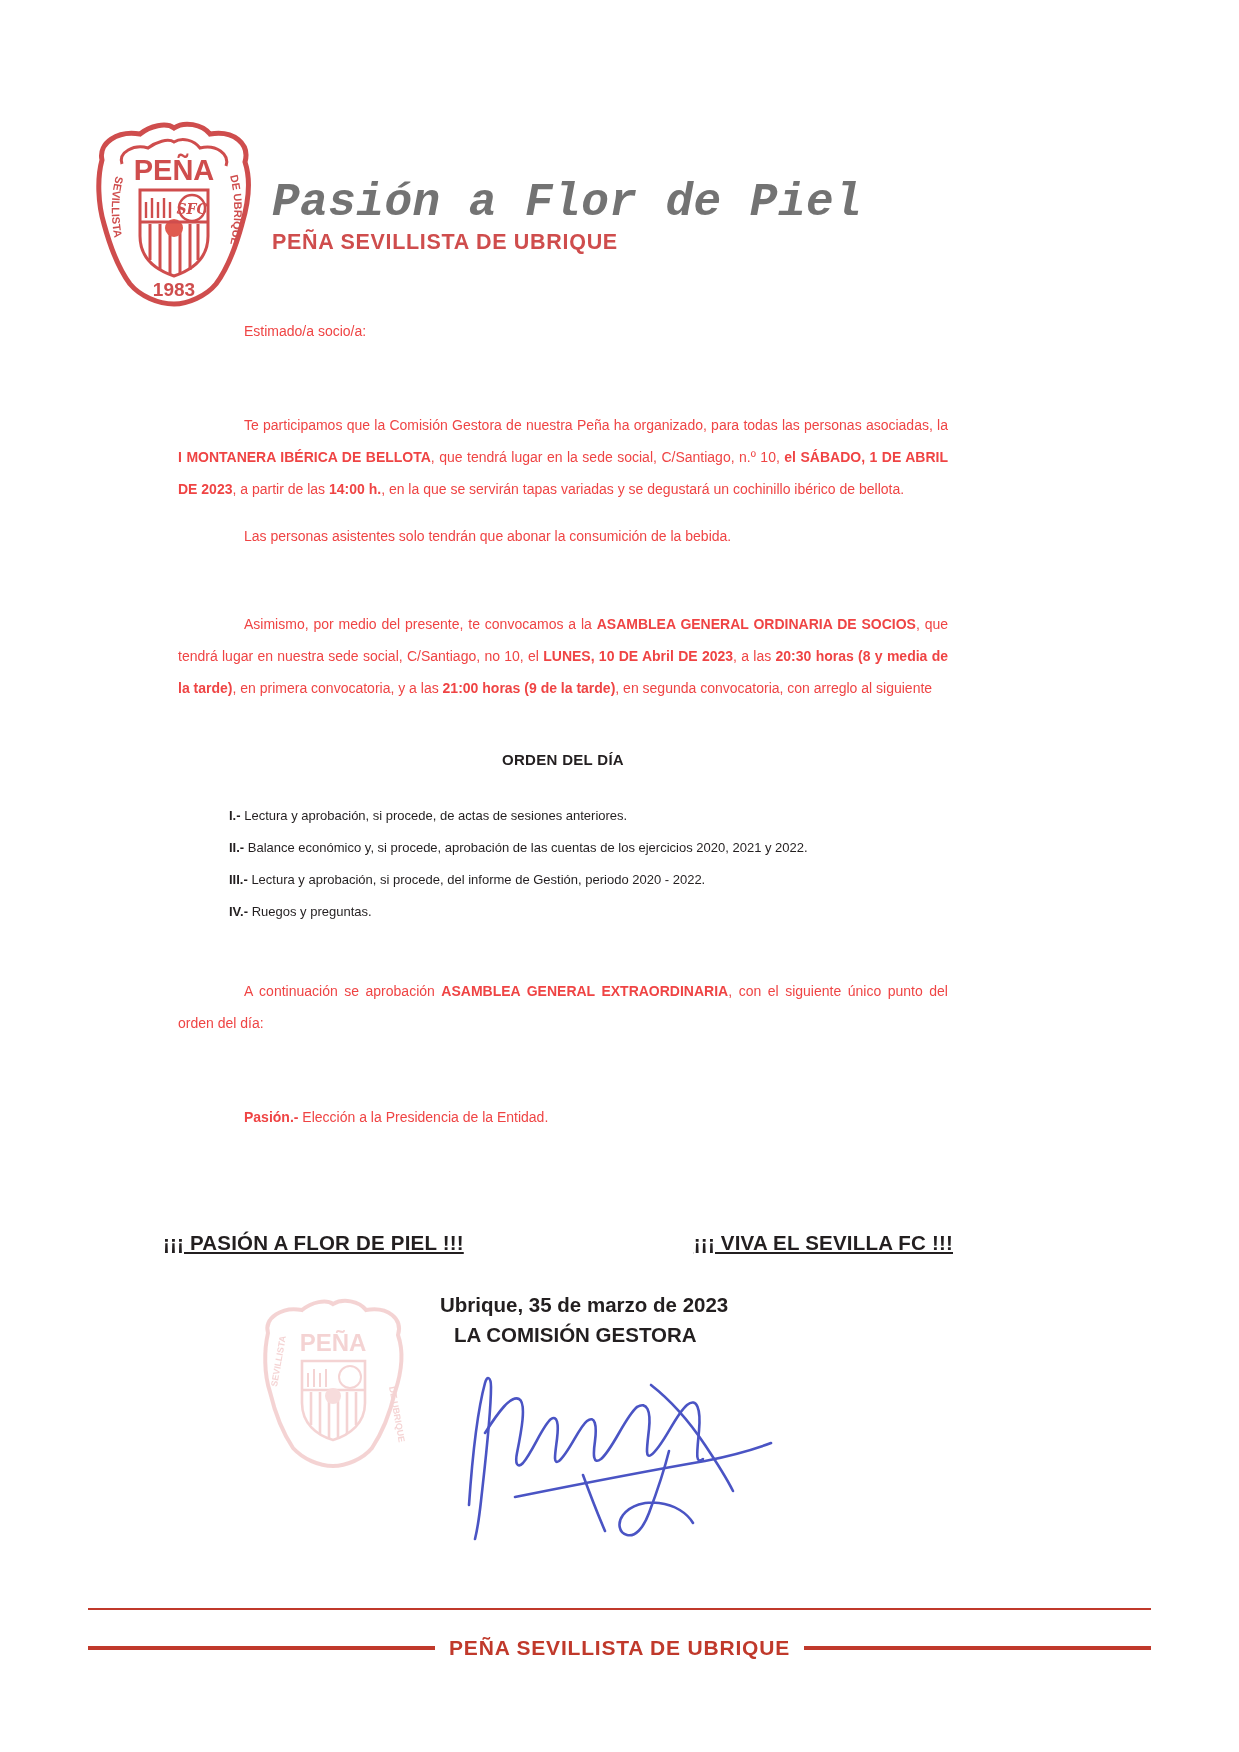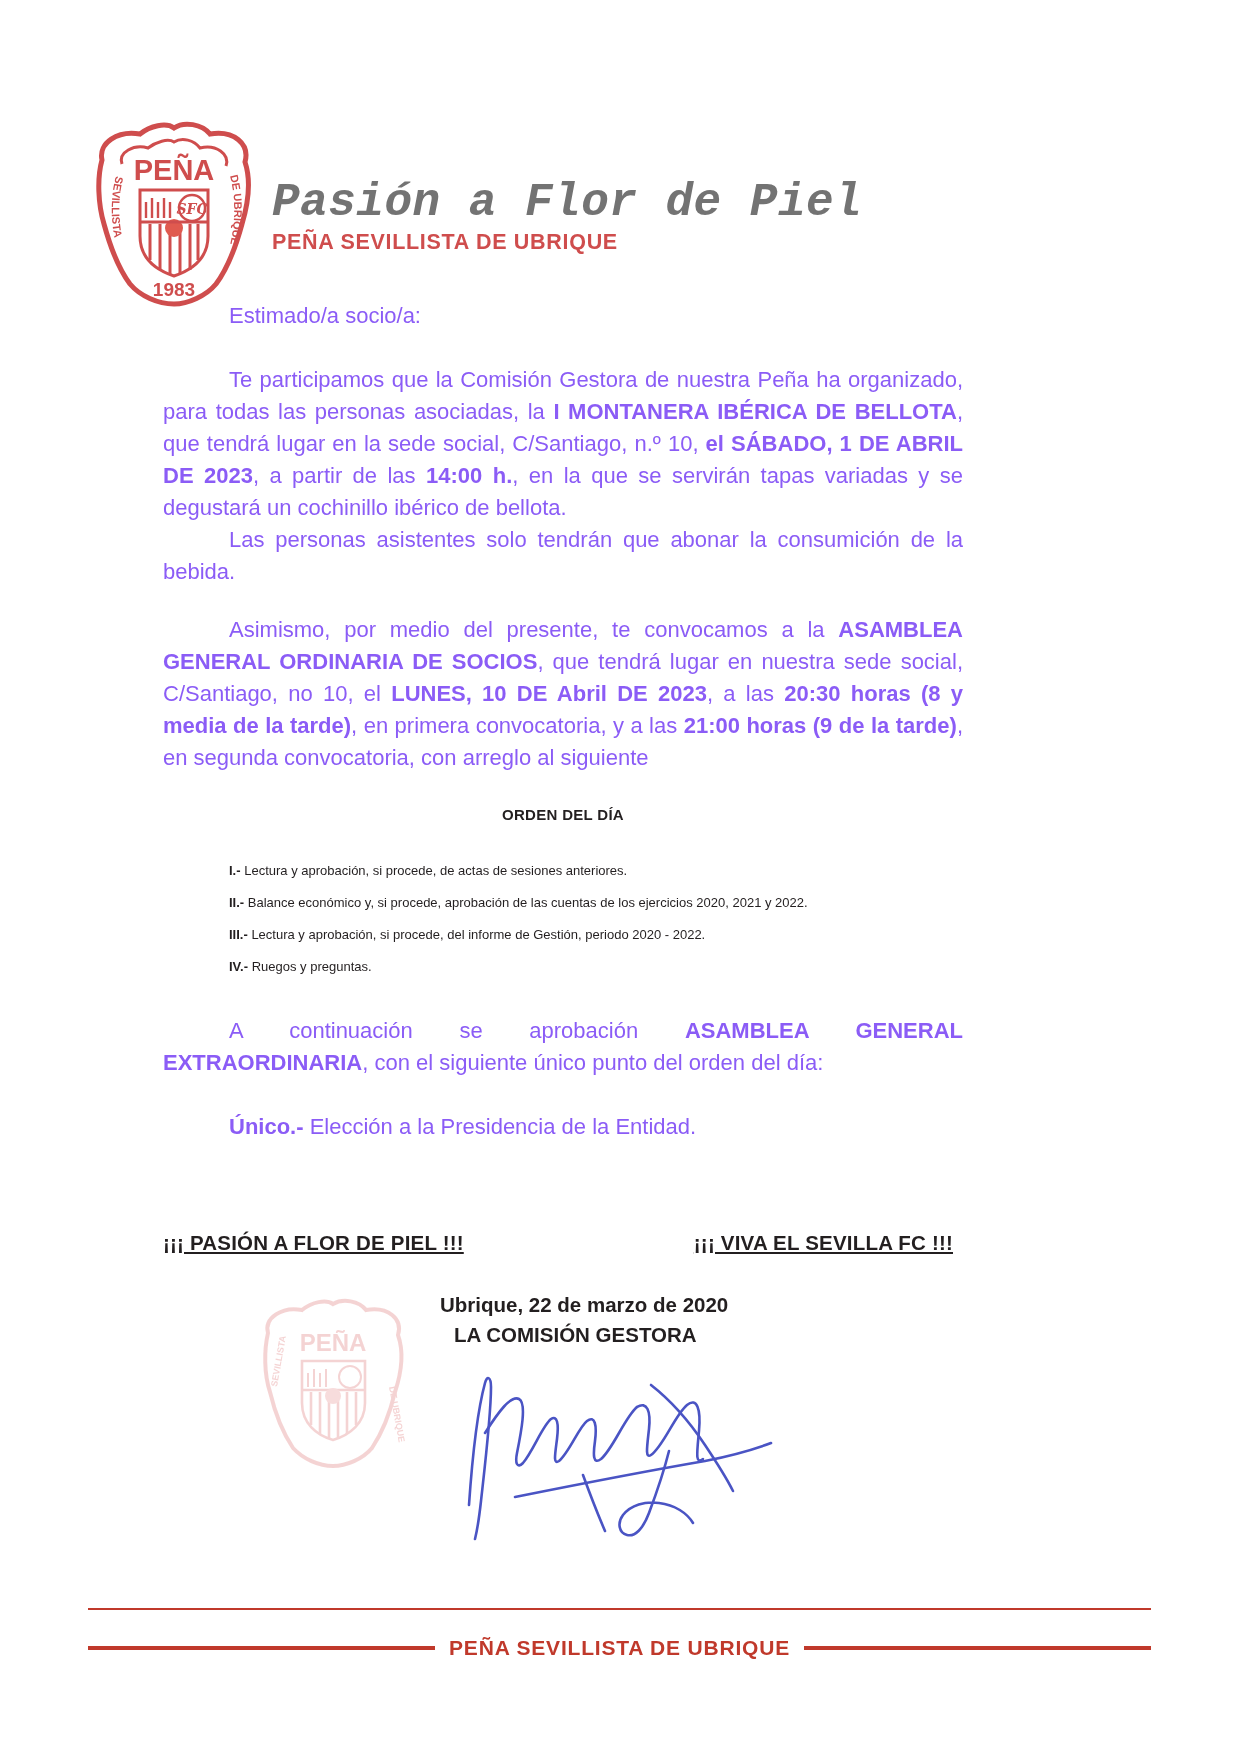--- a/index.html
+++ b/index.html
@@ -63,25 +63,25 @@
   }
 
   
   .body-area {
     position: absolute;
     left: 163px;
     top: 300px;
     width: 800px;
   }
   p.t {
-    margin: 0;
-    font-size: 22px;
+    margin: 15px;
+    font-size: 14px;
     line-height: 32px;
     text-align: justify;
-    color: #8b5cf6;
+    color: #ef4444;
     font-weight: 400;
   }
   p.t b, span.b {
     font-weight: 700;
   }
   .indent { text-indent: 66px; }
   .gap-sm { height: 26px; }
   .gap-md { height: 32px; }
 
   .centered-head {
@@ -283,21 +283,21 @@
       <p class="indent"><span class="num">III.-</span><span> Lectura y aprobación, si procede, del informe de Gestión, periodo 2020 - 2022.</span></p>
       <p class="indent"><span class="num">IV.-</span><span> Ruegos y preguntas.</span></p>
     </div>
 
     <div class="gap-md"></div>
 
     <p class="t indent"><span>A continuación se aprobación </span><b>ASAMBLEA GENERAL EXTRAORDINARIA</b><span>, con el siguiente único punto del orden del día:</span></p>
 
     <div class="gap-md"></div>
 
-    <p class="t indent"><b>Único.-</b><span> Elección a la Presidencia de la Entidad.</span></p>
+    <p class="t indent"><b>Pasión.-</b><span> Elección a la Presidencia de la Entidad.</span></p>
   </div>
 
   <div class="slogans">
     <div class="slogan">¡¡¡ PASIÓN A FLOR DE PIEL !!!</div>
     <div class="slogan right">¡¡¡ VIVA EL SEVILLA FC !!!</div>
   </div>
 
   <div class="watermark">
     <svg viewBox="0 0 155 175" width="155" height="175">
       <path d="M13 38 C9 23 27 11 47 15 C57 7 71 4 78 9 C88 3 104 6 111 15
@@ -323,21 +323,21 @@
         <line x1="59" y1="74" x2="59" y2="92"></line>
         <line x1="65" y1="78" x2="65" y2="92"></line>
         <line x1="71" y1="74" x2="71" y2="92"></line>
       </g>
       <text x="22" y="92" font-family="'Liberation Sans', sans-serif" font-size="9" font-weight="700" fill="#e8a0a0" transform="rotate(-80 22 92)">SEVILLISTA</text>
       <text x="134" y="92" font-family="'Liberation Sans', sans-serif" font-size="9" font-weight="700" fill="#e8a0a0" transform="rotate(80 134 92)">DE UBRIQUE</text>
     </svg>
   </div>
 
   <div class="sign-block">
-    <div class="sign-line">Ubrique, 22 de marzo de 2020</div>
+    <div class="sign-line">Ubrique, 35 de marzo de 2023</div>
     <div class="sign-line second">LA COMISIÓN GESTORA</div>
   </div>
 
   <div class="signature-scribble">
     <svg viewBox="0 0 340 200" width="340" height="200">
       <g fill="none" stroke="#4a54c4" stroke-width="2.6" stroke-linecap="round">
         <path d="M14 150 C18 92 24 50 30 28 C32 20 36 22 36 32 C36 60 30 110 26 146
                  C24 164 22 176 20 184"></path>
         <path d="M30 78 C44 56 56 40 64 44 C72 48 66 78 62 98 C60 108 62 114 68 108
                  C78 96 88 70 96 64 C102 60 104 68 102 84 C100 100 98 110 104 106

